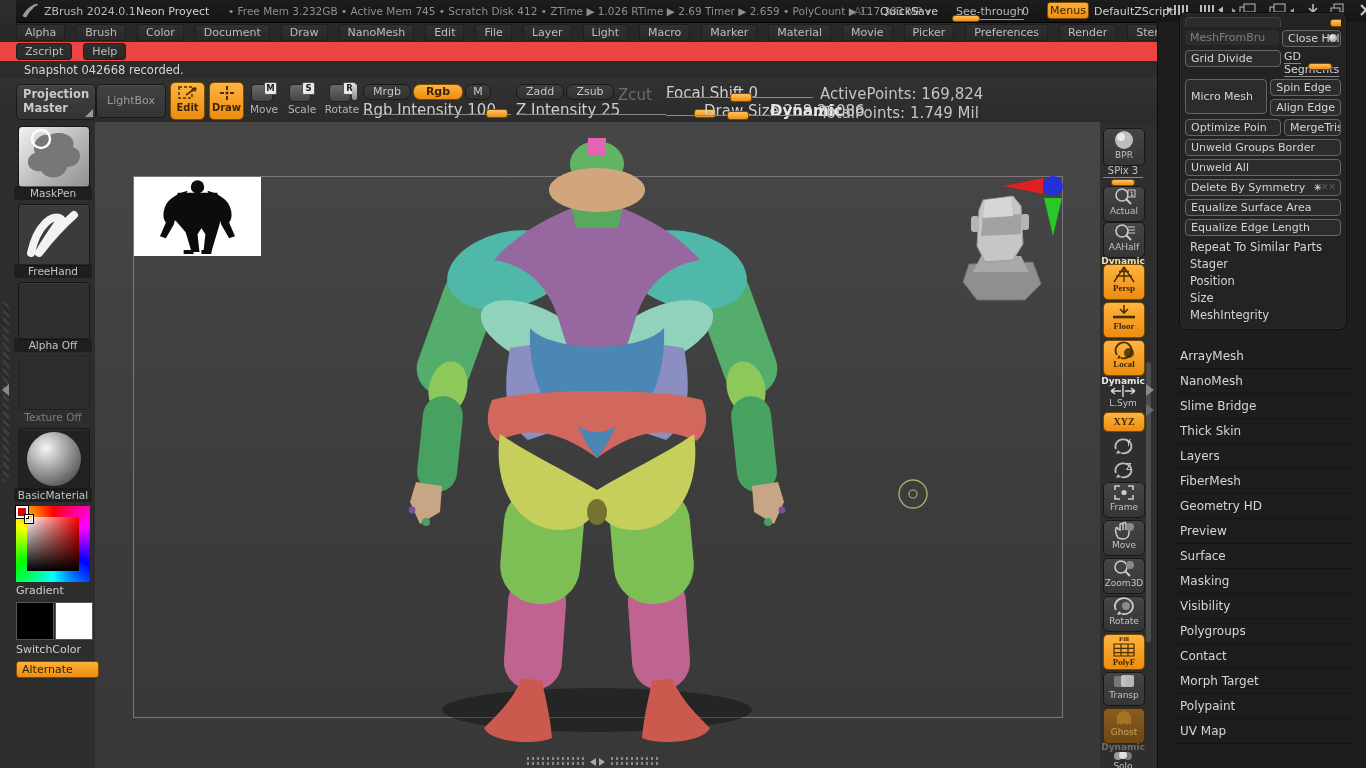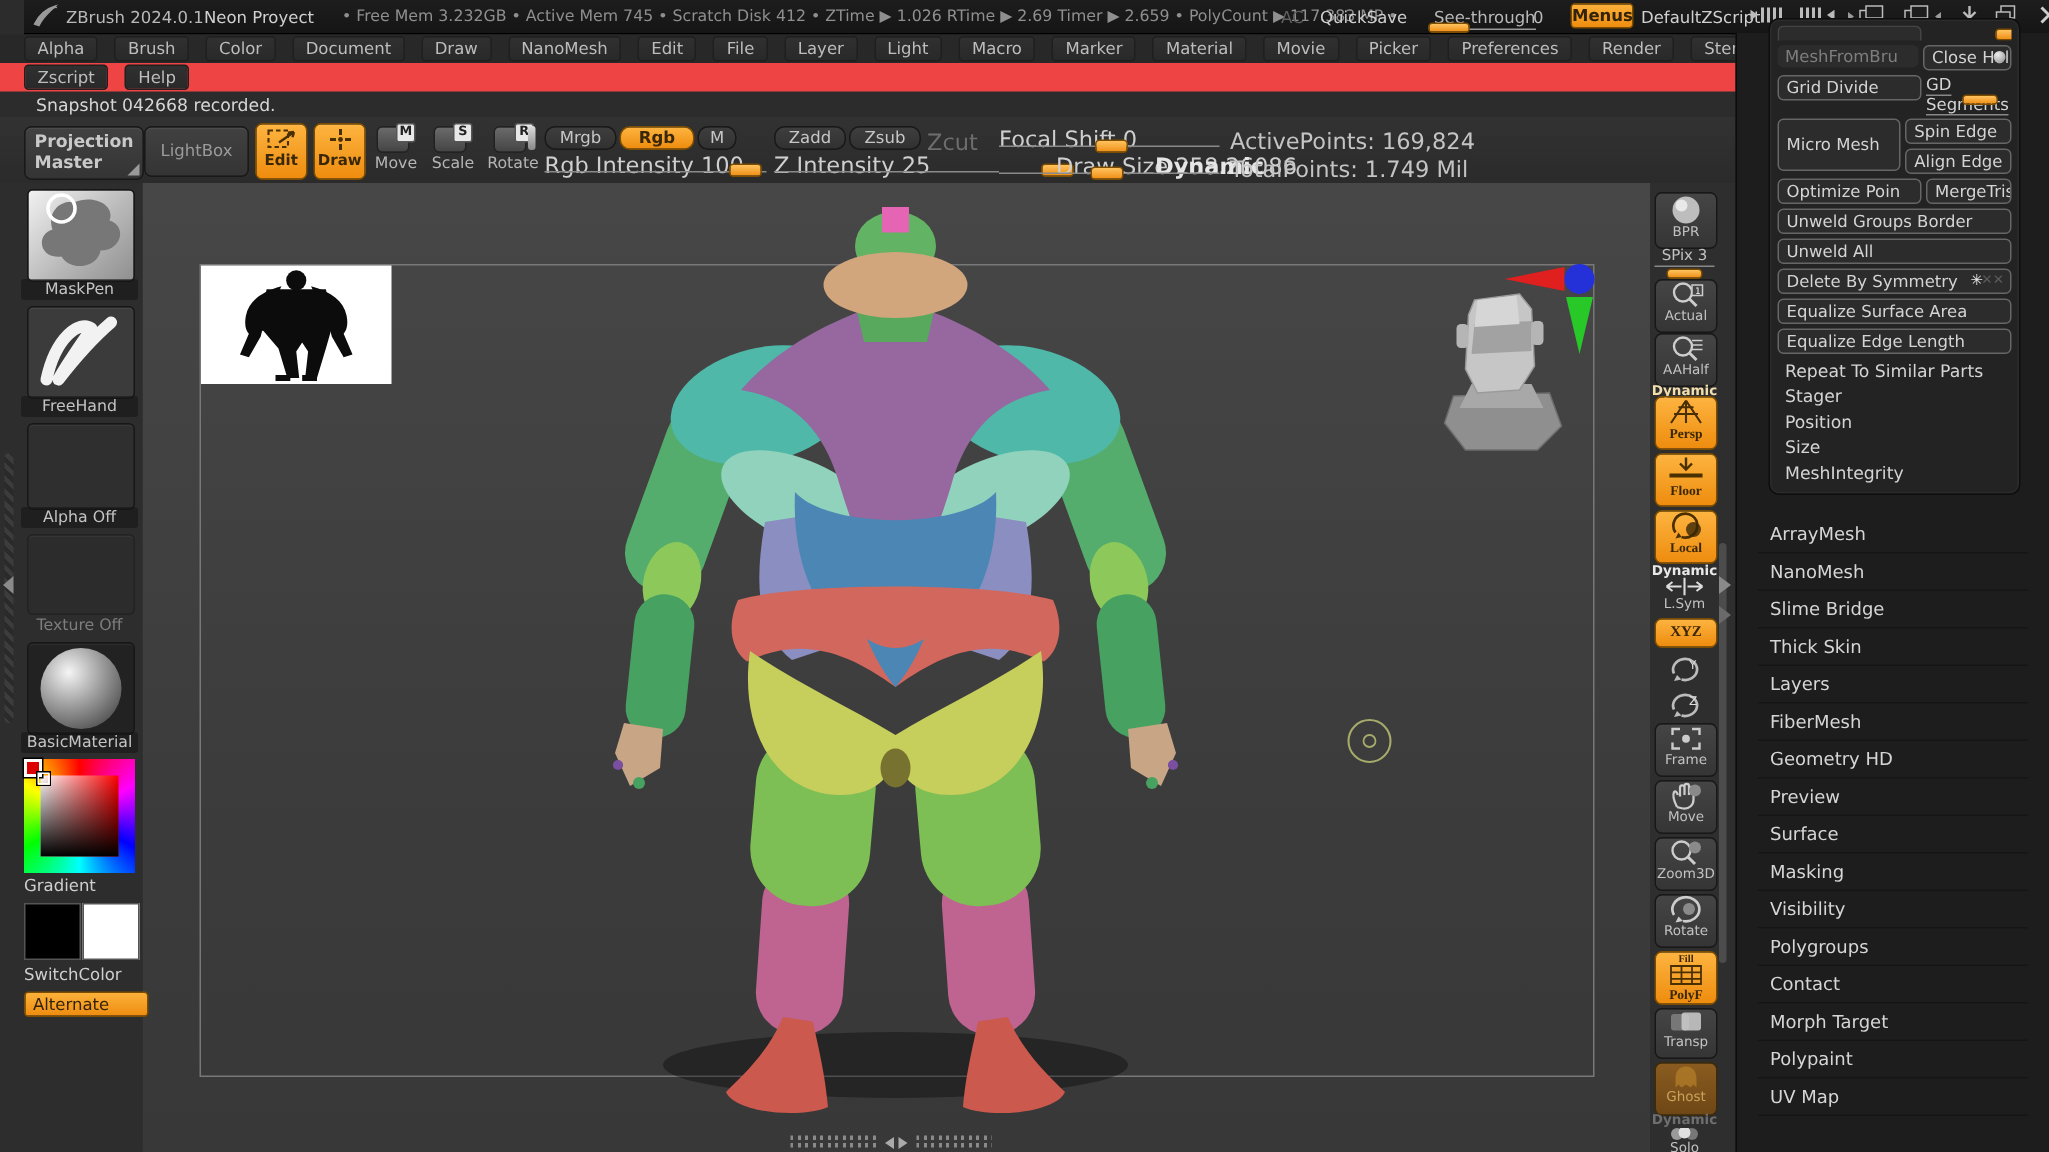--- a/index.html
+++ b/index.html
@@ -8,21 +8,21 @@
        color:#c9c9c9;font-size:11px;-webkit-user-select:none;}
   .abs{position:absolute;}
   
   #titlebar{left:16px;top:0;width:1366px;height:22px;background:linear-gradient(#1d1d1d,#151515);
             border-bottom:1px solid #000;}
   .tb-text{position:absolute;top:5px;white-space:nowrap;color:#b9b9b9;}
   .tb-dim{color:#8f8f8f;}
   .tb-underline{border-bottom:1px solid #9a9a9a;padding-bottom:1px;}
   .handle{position:absolute;background:linear-gradient(#ffc35f,#ef9017);border:1px solid #7c4d00;border-radius:3px;}
   .orange-btn{background:linear-gradient(#fcb13a,#ee8d10);color:#33230a;border:1px solid #7c4d00;
-              border-radius:3px;text-align:left;font-weight:bold;}
+              border-radius:3px;text-align:center;font-weight:normal;}
   .tb-icon{position:absolute;top:3px;}
   
   #menurow1,#menurow2{left:0;width:1157px;display:flex;gap:11px;align-items:center;padding-left:16px;
     background:#282828;}
   #menurow1{top:23px;height:19px;}
   #menurow2{top:42px;height:19px;background:#ef4444;}
   .menu-item{padding:1px 8px;background:linear-gradient(#303030,#292929);border:1px solid #1f1f1f;
              border-radius:3px;color:#bdbdbd;font-size:11px;line-height:13px;}
   
   #statusline{left:24px;top:63px;color:#d6d6d6;font-size:11.5px;}

